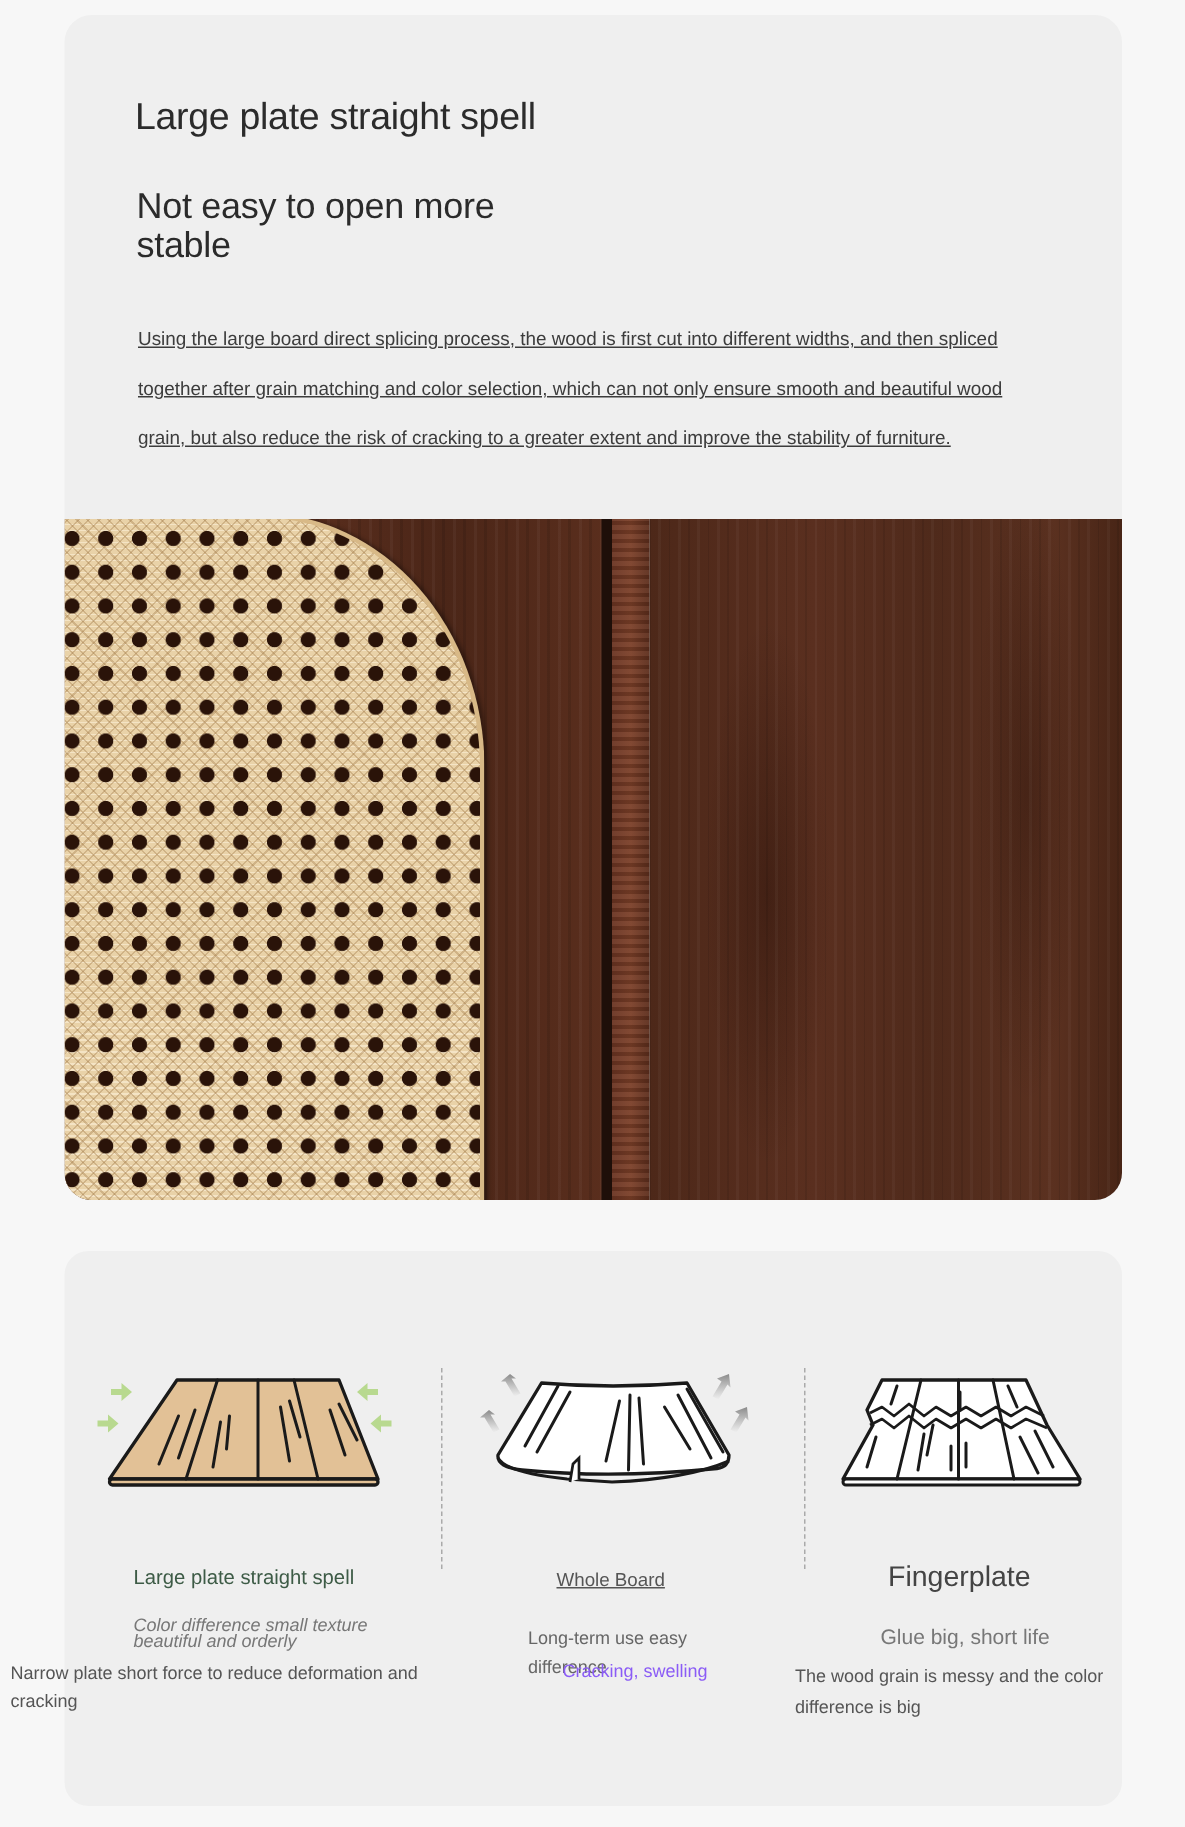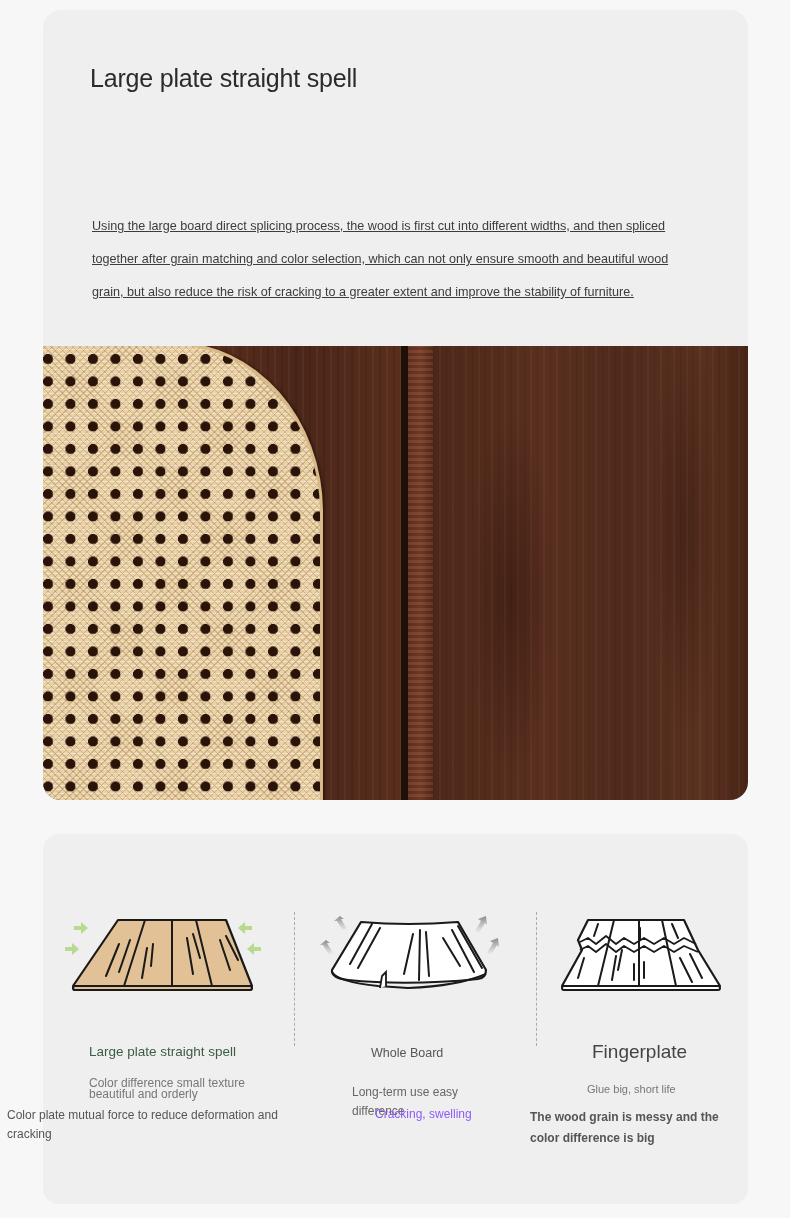--- a/index.html
+++ b/index.html
@@ -63,36 +63,37 @@
       background: #efefef; border-radius: 16px;
     }
     .divider {
       position: absolute; top: 912px; height: 134px; width: 0;
       border-left: 1px dashed #aaa;
     }
     .icon { position: absolute; }
 
     .label { position: absolute; white-space: nowrap; }
     .l1-title { left: 89px; top: 1044px; font-size: 13.5px; color: #3d5b46; }
-    .l1-sub { left: 89px; top: 1078px; width: 180px; font-size: 12px; line-height: 11px; color: #777; white-space: normal; }
+    .l1-sub { left: 89px; top: 1078px; width: 180px; font-size: 12px; line-height: 11px; color: #777; white-space: normal; font-style: italic; }
     .l1-desc { left: 7px; top: 1106px; width: 300px; font-size: 12px; line-height: 19px; color: #555; white-space: normal; }
 
-    .l2-title { left: 371px; top: 1046px; font-size: 12.5px; color: #555; }
+    .l2-title { left: 371px; top: 1046px; font-size: 12.5px; color: #555; text-decoration: underline; }
     .l2-sub { left: 352px; top: 1083px; width: 125px; font-size: 12px; line-height: 19px; color: #666; white-space: normal; }
     .l2-desc { left: 375px; top: 1107px; font-size: 12px; color: #8b5cf6; background: transparent; }
 
     .l3-title { left: 592px; top: 1041px; font-size: 19px; color: #444; text-align: center; }
-    .l3-sub { left: 587px; top: 1083px; font-size: 11px; color: #777; }
-    .l3-desc { left: 530px; top: 1107px; width: 215px; font-size: 12px; line-height: 21px; color: #555; white-space: normal; font-weight: bold; }
+    .l3-sub { left: 587px; top: 1083px; font-size: 14px; color: #777; }
+    .l3-desc { left: 530px; top: 1107px; width: 215px; font-size: 12px; line-height: 21px; color: #555; white-space: normal; }
   </style>
 </head>
 <body>
 
 <div class="card-top">
   <div class="title1">Large plate straight spell</div>
+  <div class="title2">Not easy to open more stable</div>
   <div class="para">Using the large board direct splicing process, the wood is first cut into different widths, and then spliced together after grain matching and color selection, which can not only ensure smooth and beautiful wood grain, but also reduce the risk of cracking to a greater extent and improve the stability of furniture.</div>
 
   <div class="photo">
     <div class="wood-left"></div>
     <div class="gap"></div>
     <div class="rail"></div>
     <div class="wood-right"></div>
     <div class="cane"></div>
   </div>
 </div>
@@ -173,21 +174,21 @@
     <line x1="76" y1="50" x2="76" y2="66"></line>
     <line x1="86" y1="48" x2="86" y2="64"></line>
     <line x1="114" y1="10" x2="120" y2="24"></line>
     <line x1="122" y1="44" x2="134" y2="68"></line>
     <line x1="132" y1="40" x2="144" y2="64"></line>
   </g>
 </svg>
 
 <div class="label l1-title">Large plate straight spell</div>
 <div class="label l1-sub">Color difference small texture beautiful and orderly</div>
-<div class="label l1-desc">Color plate mutual force to reduce deformation and cracking</div>
+<div class="label l1-desc">Narrow plate short force to reduce deformation and cracking</div>
 
 <div class="label l2-title">Whole Board</div>
 <div class="label l2-sub">Long-term use easy difference</div>
 <div class="label l2-desc">Cracking, swelling</div>
 
 <div class="label l3-title">Fingerplate</div>
 <div class="label l3-sub">Glue big, short life</div>
 <div class="label l3-desc">The wood grain is messy and the color difference is big</div>
 
 </body></html>

